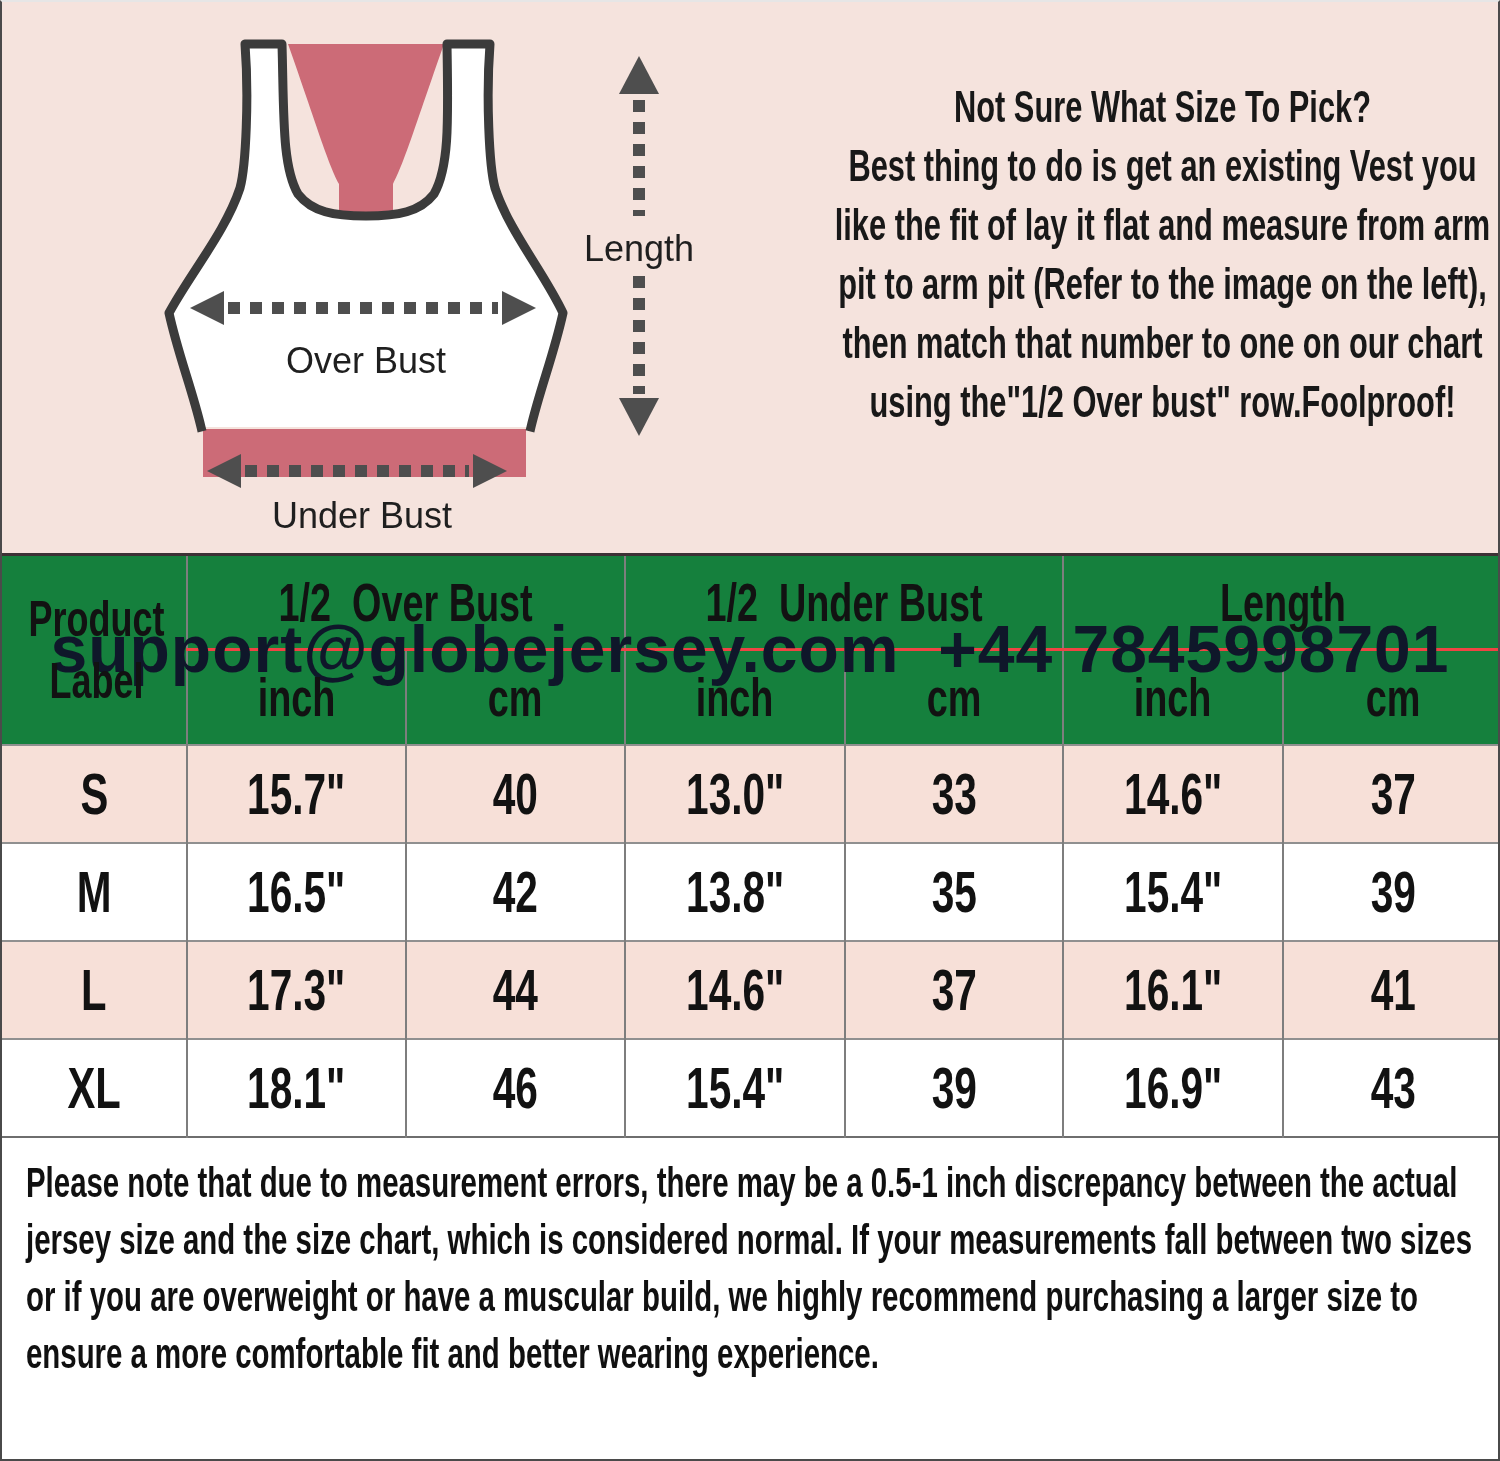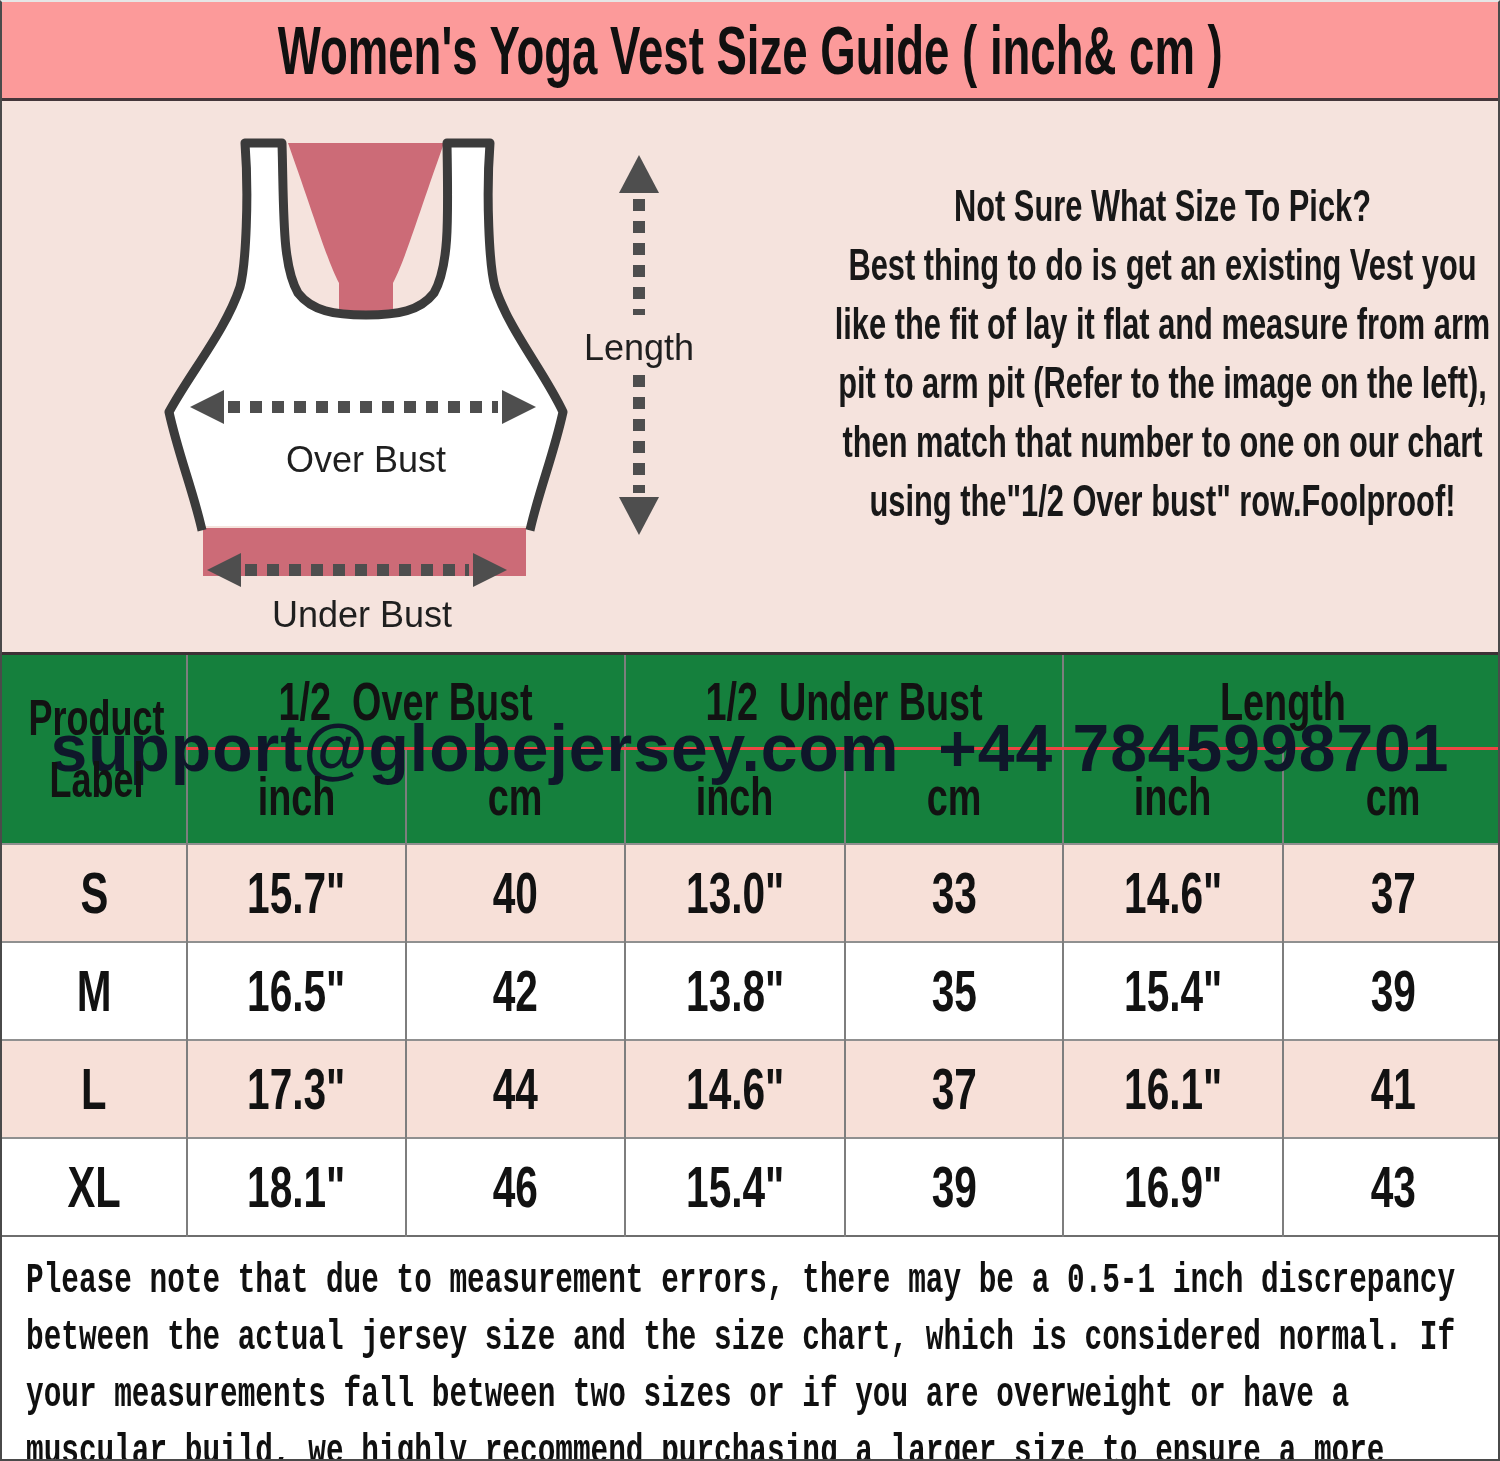--- a/index.html
+++ b/index.html
@@ -73,37 +73,34 @@
     white-space:pre;
   }
   .t-group { font-size:54px; }
   .t-unit  { font-size:54px; }
   .t-plabel{ font-size:50px; line-height:62px; transform:scaleX(0.72); white-space:normal; }
   .t-size  { font-size:58px; transform:scaleX(0.72); }
   .t-val   { font-size:58px; }
 
   
   .footer {
-    background:#ffffff; padding:16px 0 0 24px; height:192px;font-family:Liberation Mono, monospace;
+    background:#ffffff; padding:16px 0 0 24px; height:192px;
   }
   .footer .cnd-note {
     display:inline-block; width:2080px;
     transform:scaleX(0.70); transform-origin:0 0;
     font-size:42px; line-height:57px; font-weight:700; color:#101010;
     text-align:left;
   }
 </style>
 </head>
 <body>
 
 <div class="page">
 
-  <div class="titlebar">
-    <span class="cnd-title">Women's Yoga Vest Size Guide ( inch&amp; cm )</span>
-  </div>
 
   <div class="panel">
 
     <svg class="vest-svg" width="620" height="545" viewBox="0 0 620 545">
 
       <path d="M 186,28 C 215,110 225,145 237,168 L 237,205 L 291,205 L 291,168 C 303,145 313,110 342,28 Z" fill="#cc6b77"></path>
 
       <rect x="101" y="413" width="323" height="48" fill="#cc6b77"></rect>
 
       <path d="M 99,411 C 90,373 76,338 67,297 C 88,258 124,215 138,172 C 144,150 147,80 143,28

